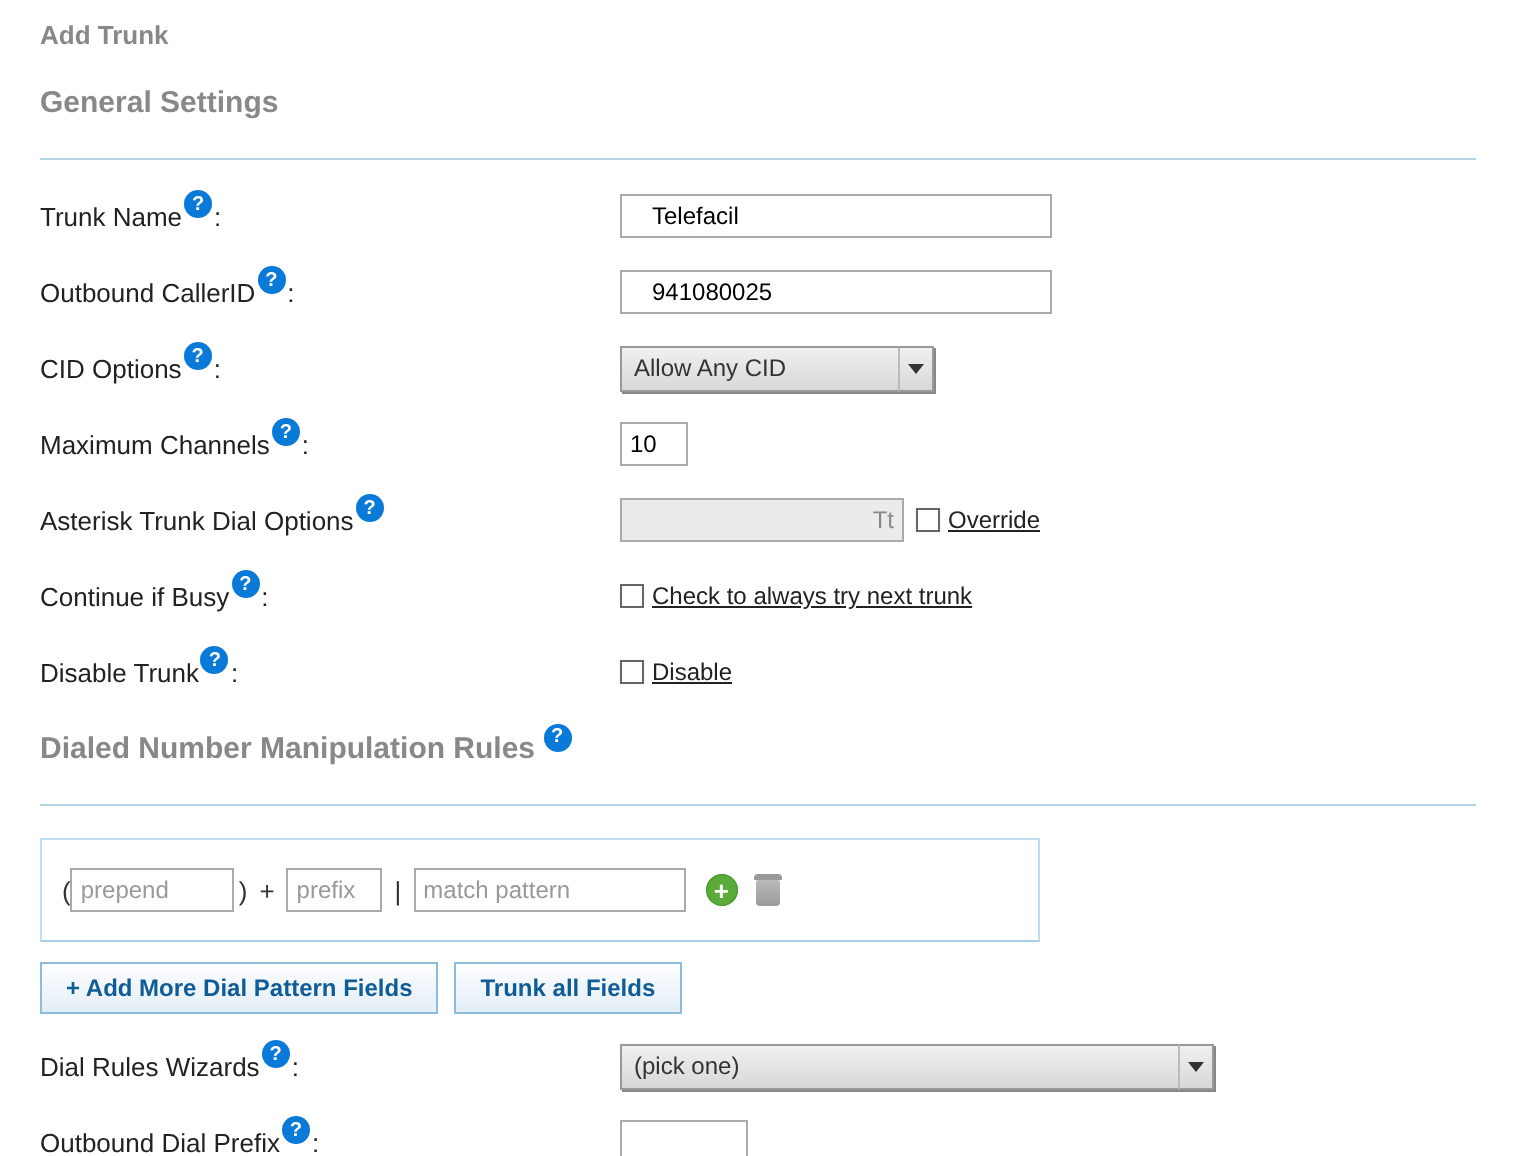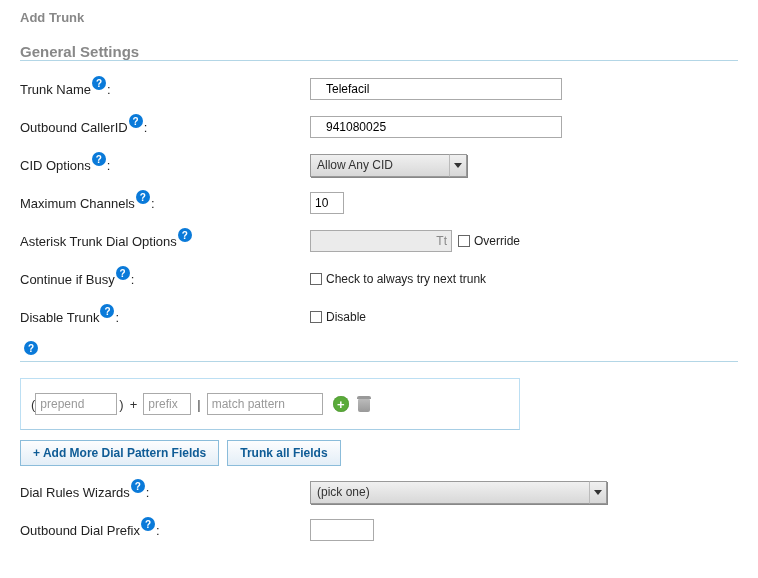--- a/index.html
+++ b/index.html
@@ -16,21 +16,21 @@
     font-size: 13px;
     color: #888;
     font-weight: bold;
     margin: 10px 0 18px 0;
   }
   .section-header {
     font-size: 15px;
     color: #888;
     font-weight: bold;
     border-bottom: 1px solid #b3d6e6;
-    padding-bottom: 0;
+    padding-bottom: 19px;
     margin: 18px 0 16px 0;
     display: flex;
     align-items: center;
   }
   .section-header .help {
     margin-left: 4px;
   }
   .form-row {
     display: flex;
     align-items: center;
@@ -65,26 +65,26 @@
     margin-left: 1px;
     cursor: pointer;
   }
   .help::after { content: "?"; }
   input[type=text] {
     border: 1px solid #aaa;
     padding: 3px 4px;
     font-size: 12px;
     height: 22px;
   }
-  input.w-wide { width: 252px; padding-left: 15px; }
+  input.w-wide { width: 216px; padding-left: 15px; }
   input.w-small { width: 34px; }
   input.w-med { width: 142px; text-align: right; }
   input.w-prefix { width: 48px; }
   input.w-prepend { width: 82px; }
-  input.w-match { width: 116px; }
+  input.w-match { width: 136px; }
   input[disabled] {
     background: #ebebeb;
     color: #888;
   }
   .select-wrap {
     position: relative;
     display: inline-flex;
     align-items: center;
   }
   .select-box {
@@ -124,20 +124,21 @@
     border: 1px solid #666;
     display: inline-block;
     margin-right: 4px;
     vertical-align: middle;
     cursor: pointer;
     background: #fff;
   }
   .cb-label {
     font-size: 12px;
     color: #222;
+    text-decoration: underline;
   }
   .dial-rules-box {
     border: 1px solid #bcdff3;
     border-bottom: 1px solid #a7cee5;
     padding: 14px 10px;
     margin-bottom: 10px;
     width: 500px;
     display: flex;
     align-items: center;
   }
@@ -280,20 +281,21 @@
     <span class="help"></span>
     <span class="colon">:</span>
   </div>
   <div class="control-cell">
     <span class="cb"></span>
     <span class="cb-label">Disable</span>
   </div>
 </div>
 
 <div class="section-header">
+  <span>Dialed Number Manipulation Rules</span>
   <span class="help"></span>
 </div>
 
 <div class="dial-rules-box">
   <span>(</span>
   <input type="text" class="w-prepend" placeholder="prepend" style="">
   <span style="margin-left:2px;">)</span>
   <span class="sep">+</span>
   <input type="text" class="w-prefix" placeholder="prefix" style="">
   <span class="sep">|</span>

